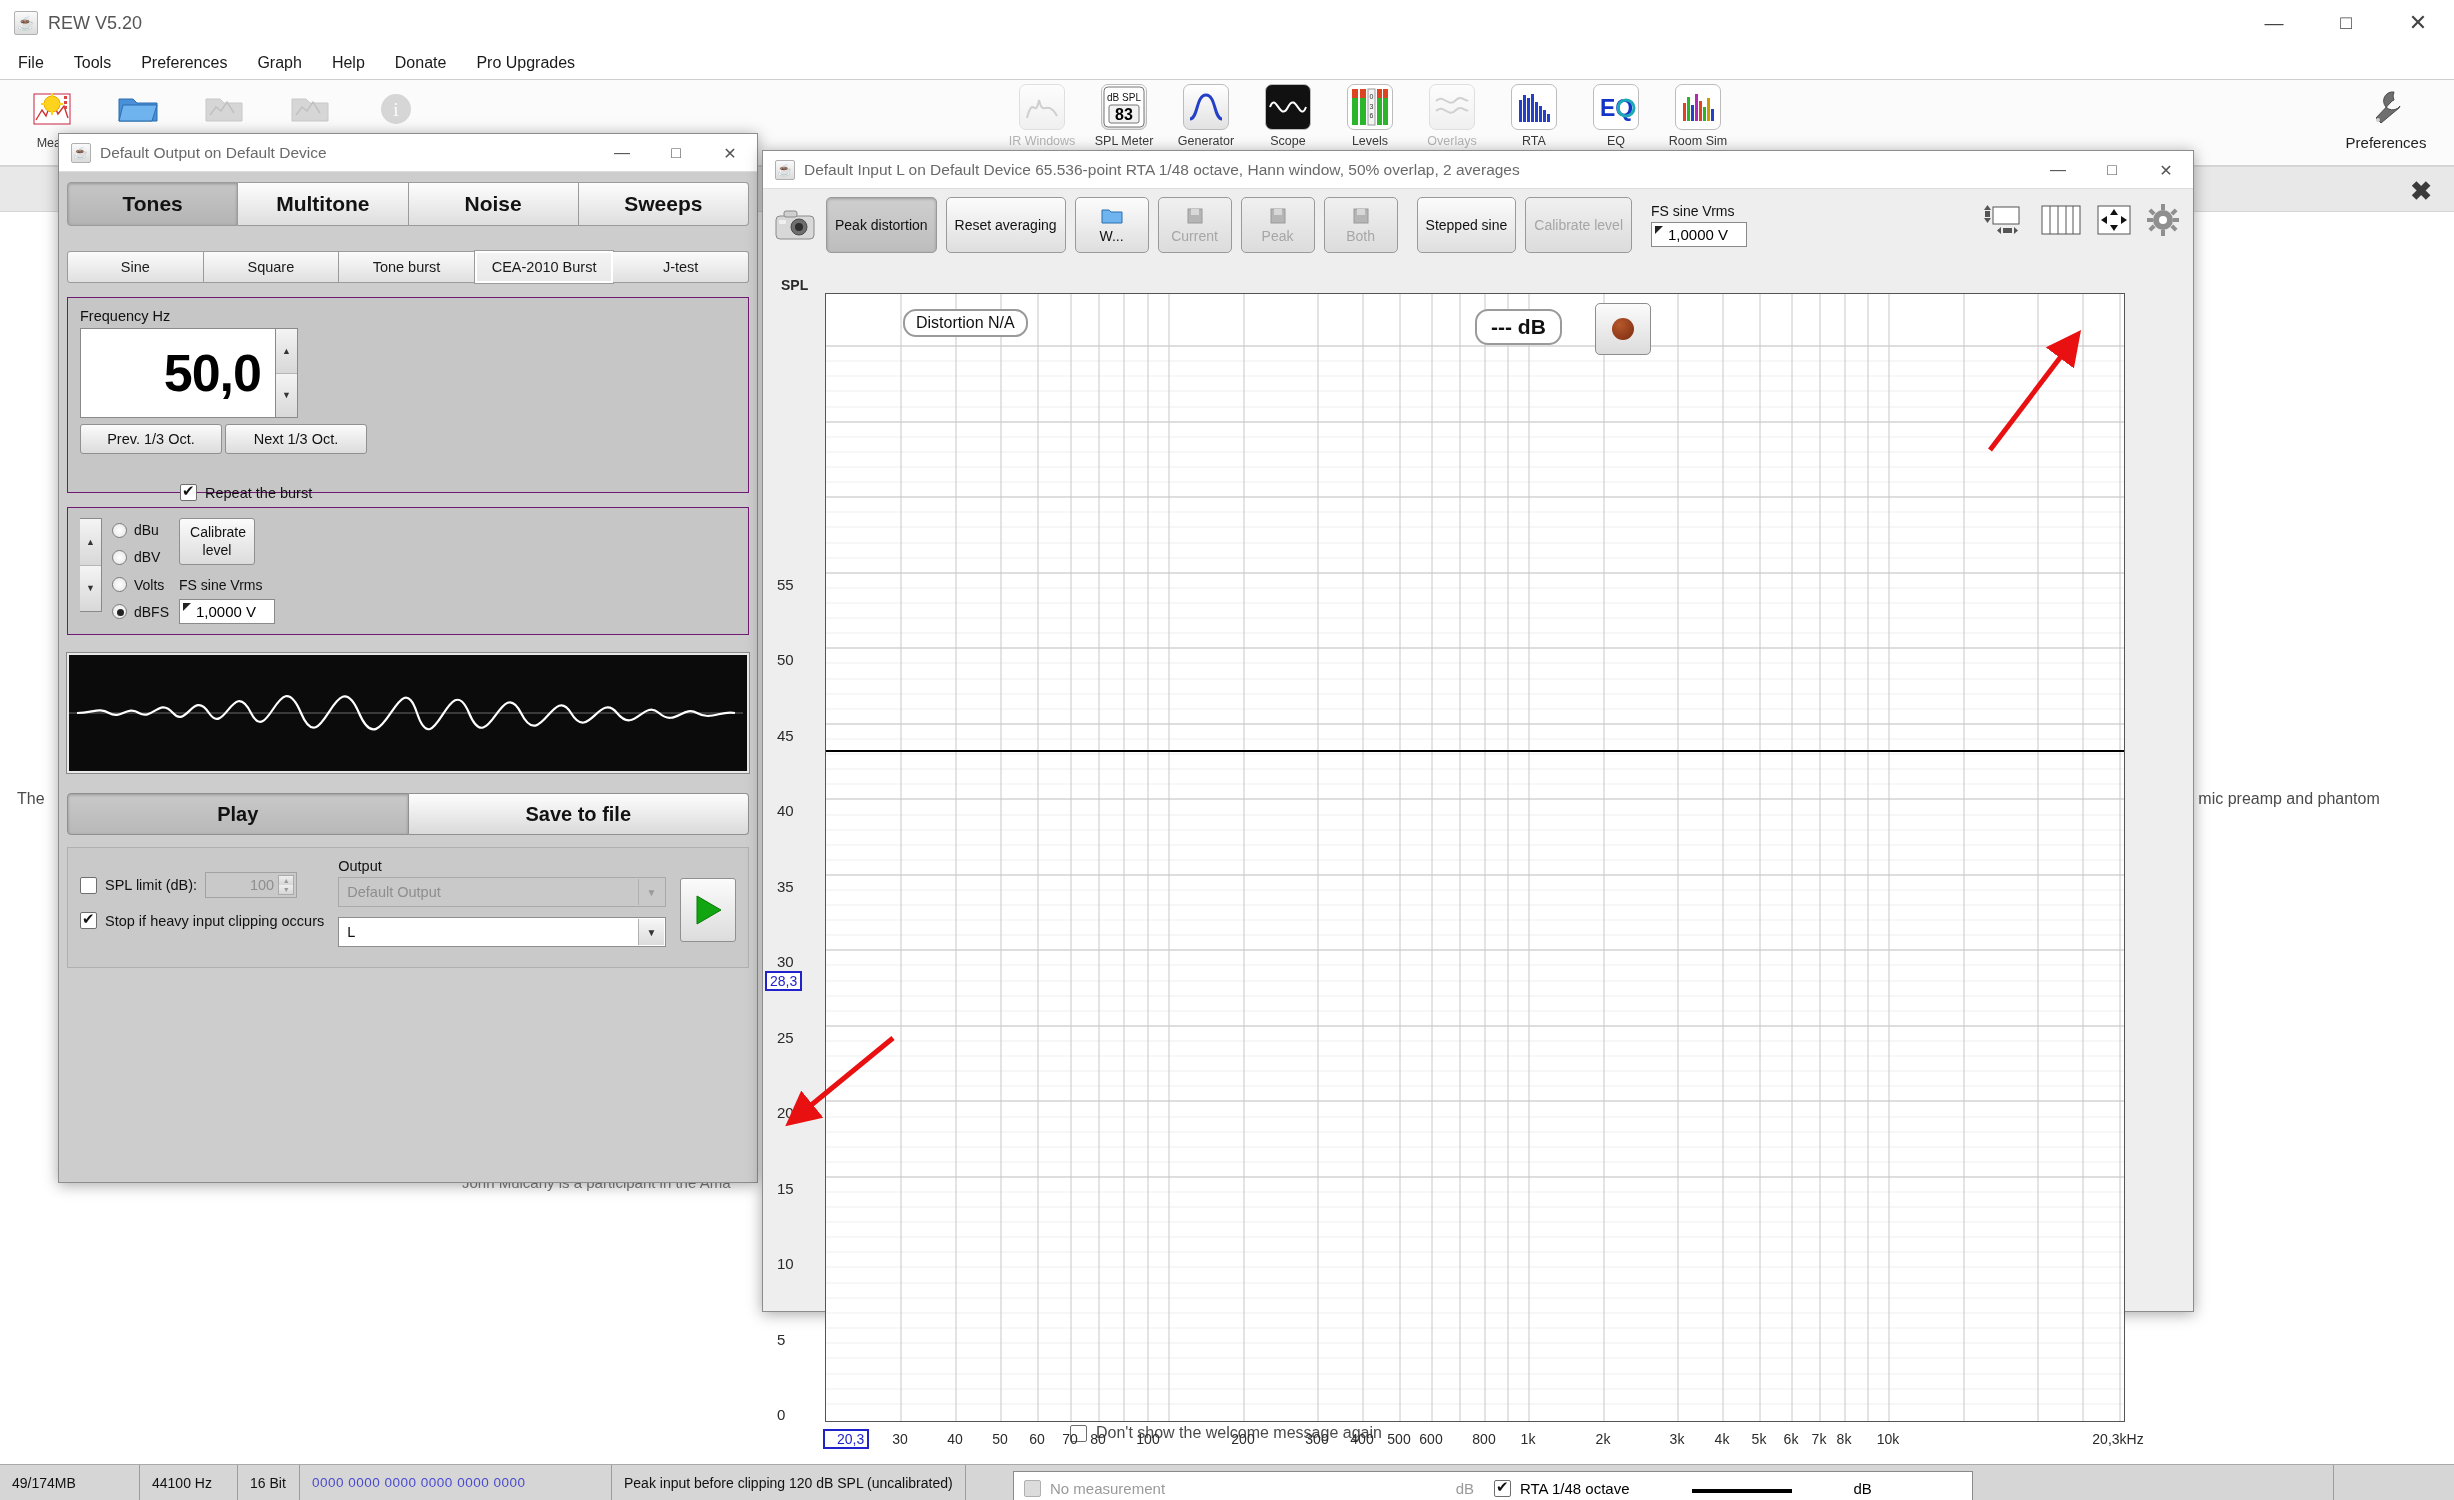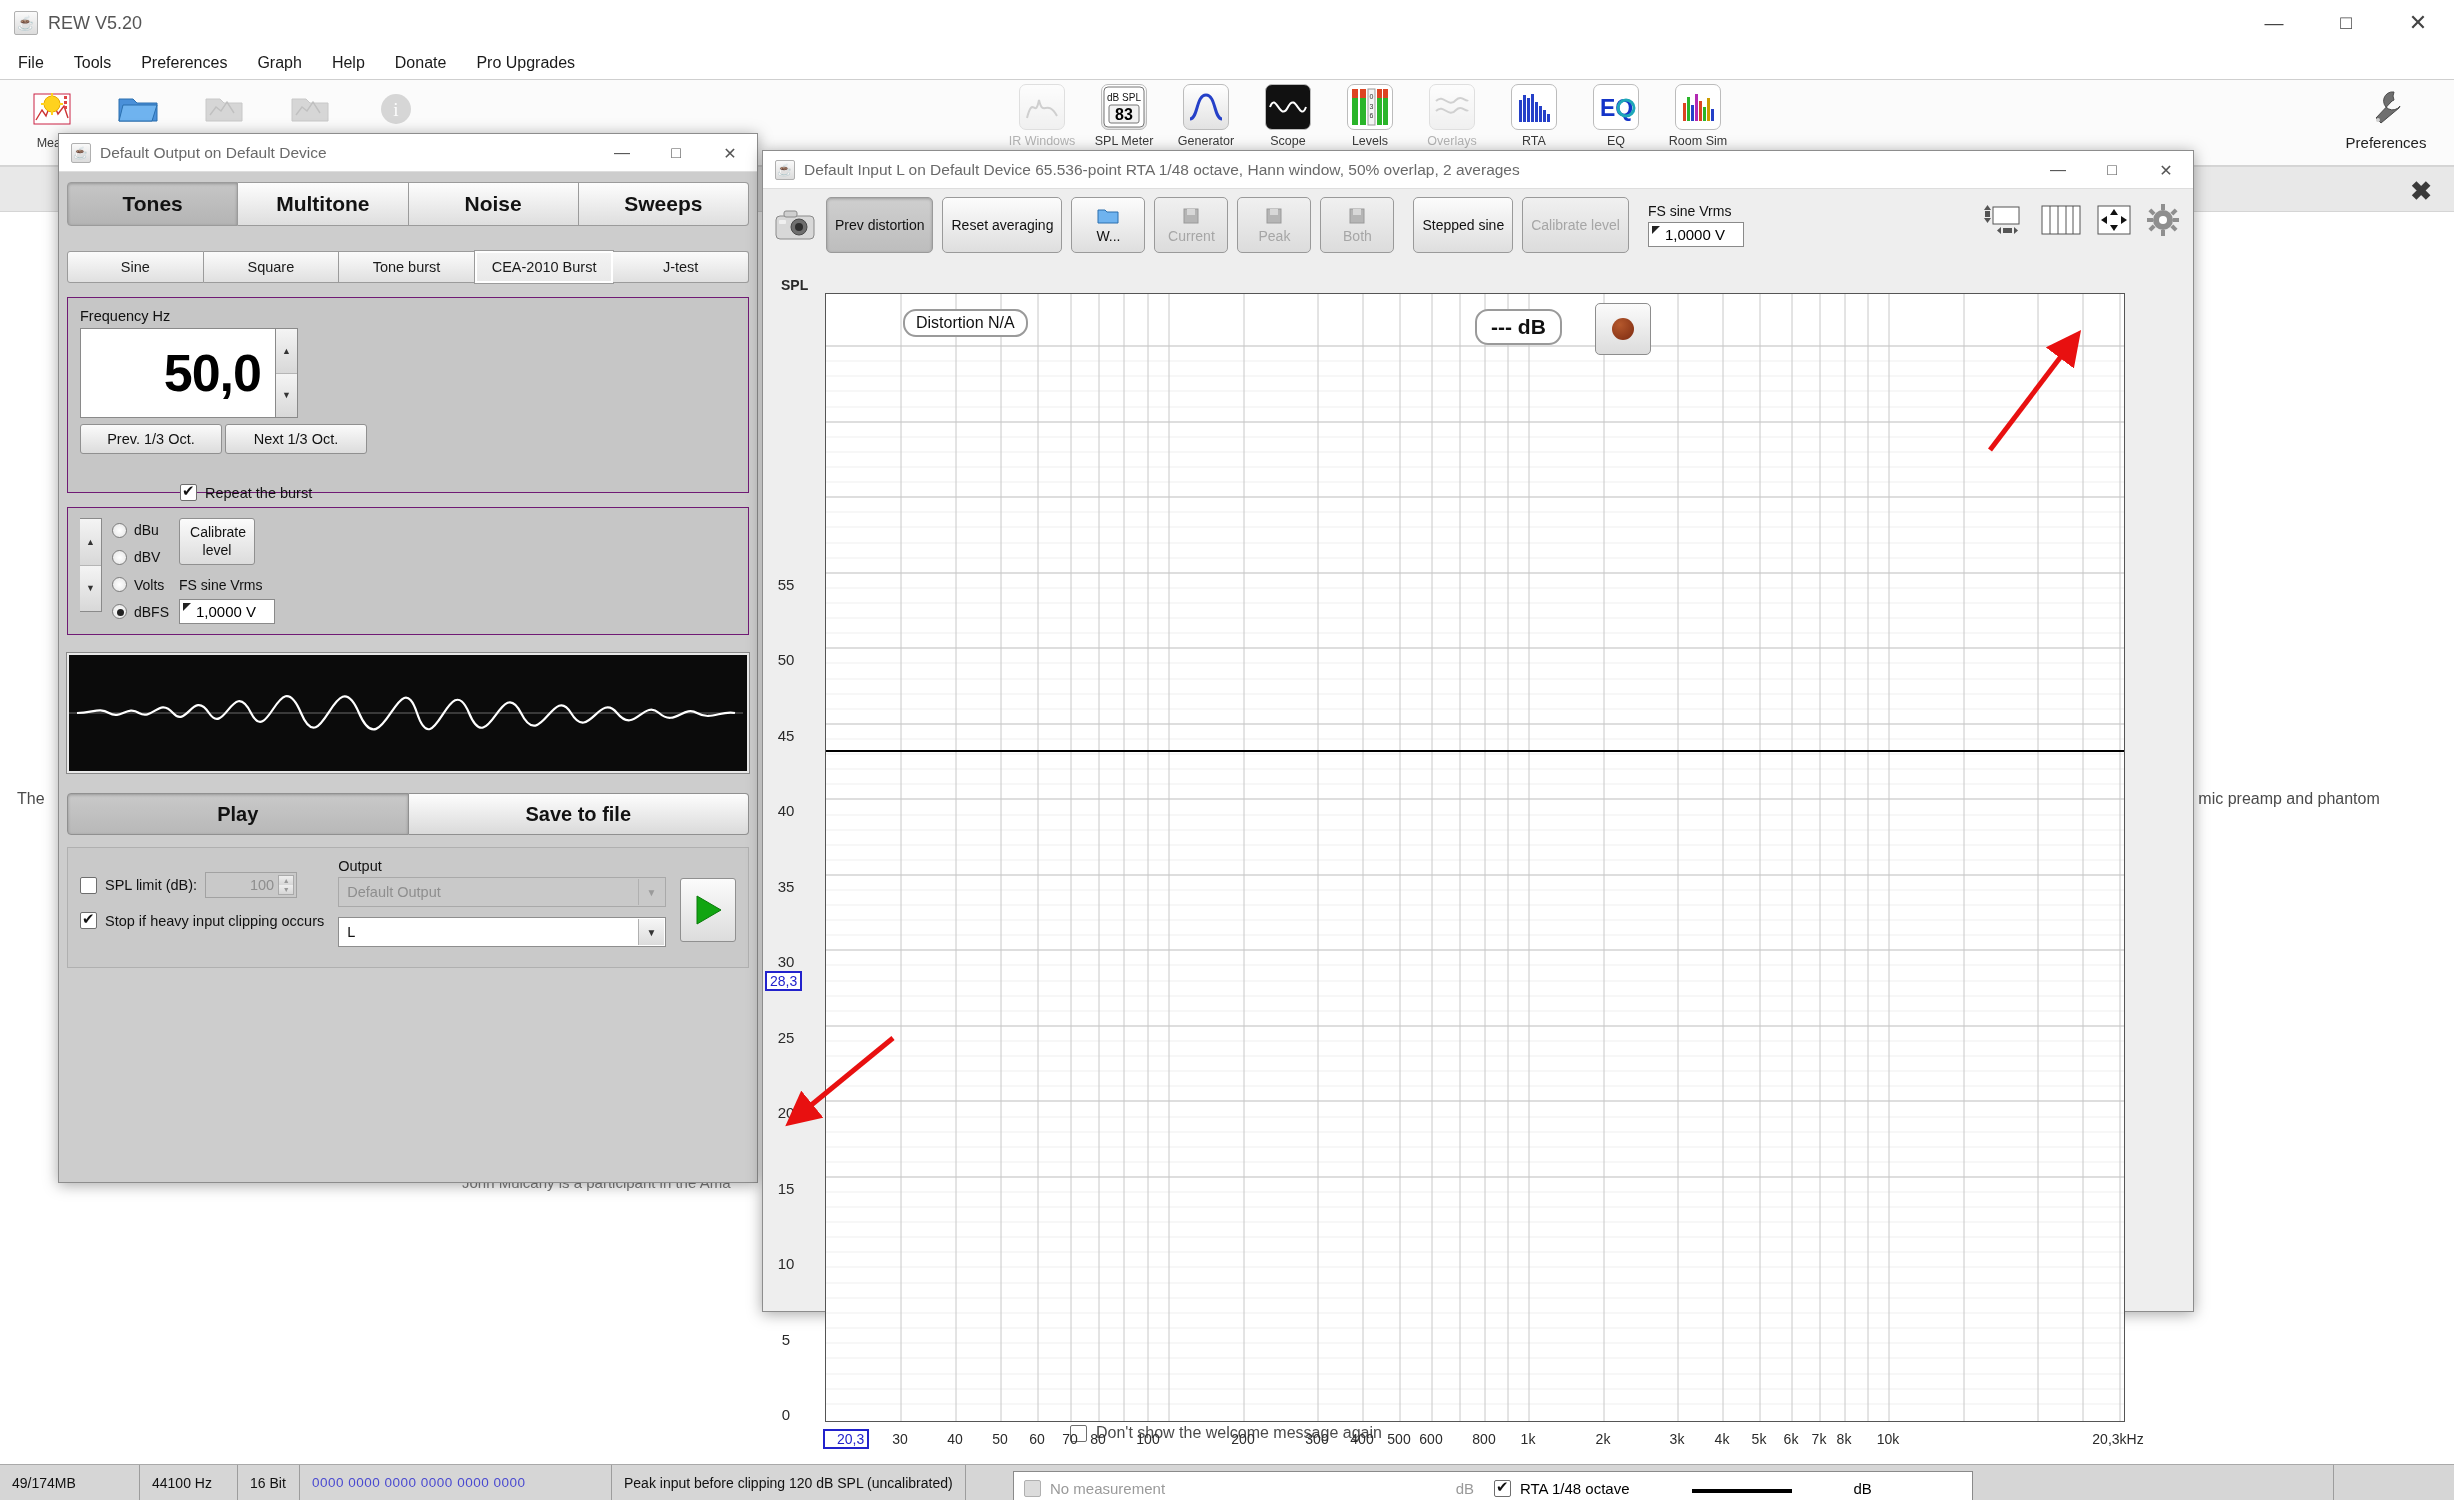--- a/index.html
+++ b/index.html
@@ -205,21 +205,21 @@
             padding:0 8px; text-align:center; }
   .rtabtn.pressed { background:linear-gradient(#cfcfcf,#bdbdbd); box-shadow:inset 0 1px 3px rgba(0,0,0,.25); }
   .rtabtn.disabled { color:#a6a6a6; background:linear-gradient(#f0f0f0,#dcdcdc); }
   .rtabtn .mini { width:22px; height:20px; margin-bottom:2px; display:flex; align-items:center; justify-content:center;}
   .fs-block { margin-left:10px; }
   .fs-lbl { font-size:14px; color:#111; margin-bottom:3px; }
   .rta-icons { position:absolute; right:14px; top:14px; display:flex; align-items:center; gap:16px; }
 
   .rta-graph-area { position:relative; height:880px; }
   .ylabel { position:absolute; left:18px; top:16px; font-size:14px; font-weight:bold; color:#2a2a2a;}
-  .ytick { position:absolute; right:0; font-size:15px; color:#2a2a2a; text-align:center; width:46px;}
+  .ytick { position:absolute; right:0; font-size:15px; color:#2a2a2a; text-align:left; width:46px;padding-left:14px;}
   .xtick { position:absolute; top:0; font-size:14px; color:#2a2a2a; transform:translateX(-50%); white-space:nowrap;}
   .cursor-badge { position:absolute; border:2px solid #2222cc; background:#ffffff;
                   color:#2222cc; font-size:14px; padding:0px 3px; }
 
   .plot { position:absolute; background:#ffffff; border:1px solid #555; }
 
   .bubble { position:absolute; border:2px solid #9a9a9a; background:#fff; border-radius:13px;
             padding:3px 11px; font-size:16px; color:#111; }
   .recbtn { position:absolute; width:56px; height:52px; border:1px solid #8d8d8d; border-radius:5px;
             background:linear-gradient(#fbfbfb,#dcdcdc); display:flex; align-items:center; justify-content:center;}
@@ -613,21 +613,21 @@
       <svg width="42" height="34" viewBox="0 0 42 34">
         <rect x="2" y="8" width="38" height="23" rx="4" fill="#d8d8d8" stroke="#8a8a8a"></rect>
         <rect x="10" y="3" width="13" height="6" rx="2" fill="#cfcfcf" stroke="#8a8a8a"></rect>
         <circle cx="25" cy="19" r="8" fill="#6e6e6e" stroke="#4a4a4a"></circle>
         <circle cx="25" cy="19" r="4" fill="#2e2e2e"></circle>
         <rect x="5" y="12" width="7" height="4" rx="1" fill="#f0f0f0"></rect>
       </svg>
     </div>
 
     <div class="rtabtn pressed">
-      <span style="white-space:pre-line">Prev distortion</span>
+      <span style="white-space:pre-line">Peak distortion</span>
     </div>
     <div class="rtabtn">
       <span style="white-space:pre-line">Reset averaging</span>
     </div>
     <div class="rtabtn">
       <span class="mini">
         <svg width="22" height="18" viewBox="0 0 22 18">
             <path d="M1 3 h7 l2 2 h11 v11 H1 Z" fill="#6fb3ef" stroke="#2a6fae"></path>
           </svg>
       </span>

